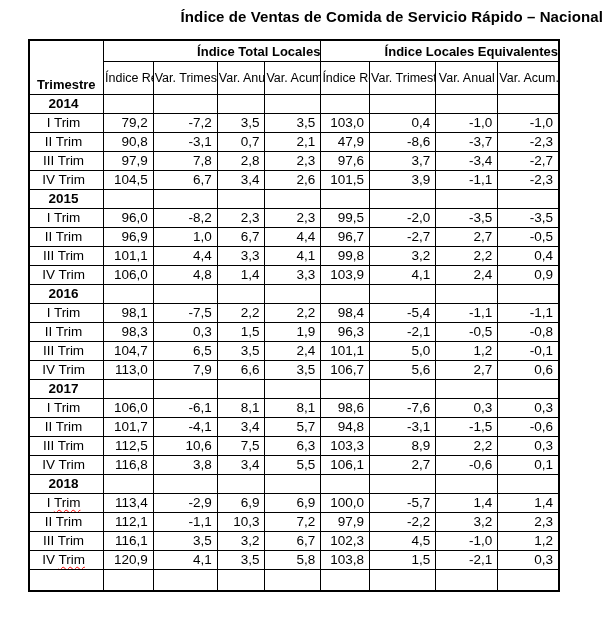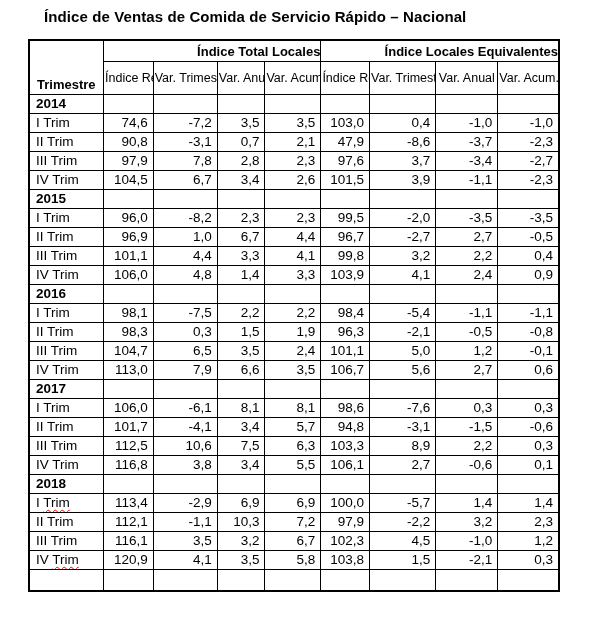--- a/index.html
+++ b/index.html
@@ -13,21 +13,21 @@
     -webkit-font-smoothing: antialiased;
   }
   .page {
     width: 603px;
     height: 624px;
     overflow: hidden;
     position: relative;
   }
   .titles {
     padding-top: 7px;
-    text-align: left;
+    text-align: right;
     padding-left: 44px;
   }
   .title {
     font-weight: bold;
     font-size: 15px;
     line-height: 19px;
     letter-spacing: 0.1px;
   }
   .subtitle {
     font-weight: bold;
@@ -74,21 +74,21 @@
     padding: 0 1px;
   }
   tbody td {
     height: 18px;
     font-size: 13.5px;
     line-height: 18px;
     text-align: right;
     padding: 0 5px 0 0;
   }
   tbody td.label {
-    text-align: left;
+    text-align: center;
     padding: 0 12px 0 6px;
   }
   tr.year td.label {
     font-weight: bold;
   }
   tr.empty td {
     height: 20px;
   }
   .sq {
     text-decoration-line: underline;
@@ -150,21 +150,21 @@
           <td></td>
           <td></td>
           <td></td>
           <td></td>
           <td></td>
           <td></td>
           <td></td>
         </tr>
         <tr class="data">
           <td class="label">I Trim</td>
-          <td>74,6</td>
+          <td>79,2</td>
           <td>-7,2</td>
           <td>3,5</td>
           <td>3,5</td>
           <td>103,0</td>
           <td>0,4</td>
           <td>-1,0</td>
           <td>-1,0</td>
         </tr>
         <tr class="data">
           <td class="label">II Trim</td>

